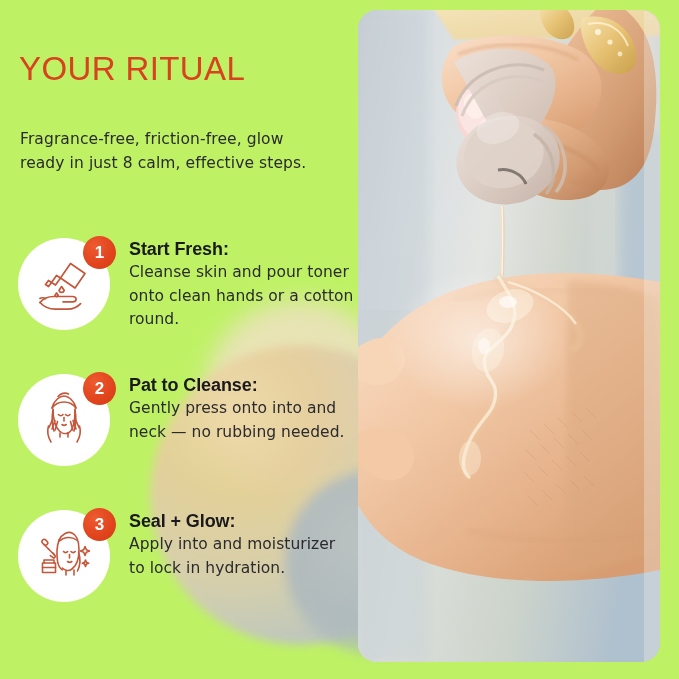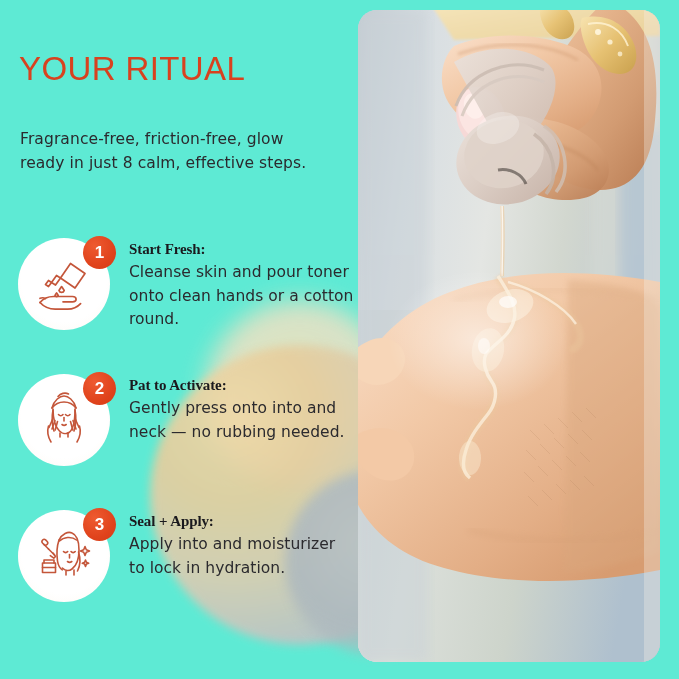--- a/index.html
+++ b/index.html
@@ -2,21 +2,21 @@
 <html><head>
 <meta charset="utf-8">
 <style>
   html,body{margin:0;padding:0;}
   body{
     width:679px;height:679px;
     background:#F6EFE0;
     font-family:"DejaVu Sans", sans-serif;
     overflow:hidden;
   }
-  .poster{position:relative;width:679px;height:679px;overflow:hidden;background:#5eead4;}
+  .poster{position:relative;width:679px;height:679px;overflow:hidden;background:#bef264;}
 
   
   .blob{position:absolute;border-radius:50%;pointer-events:none;}
   .blob-main{
     left:150px;top:345px;width:300px;height:300px;
     background:radial-gradient(circle at 28% 24%, #EFD9A8 0%, #E6CE9E 26%, #D9CDB2 52%, #BFC4C4 74%, #A9B4BA 100%);
     filter:blur(5px);opacity:.92;
   }
   .blob-soft{
     left:205px;top:300px;width:190px;height:190px;
@@ -59,22 +59,22 @@
   }
   .icon-circle svg{position:absolute;left:12px;top:12px;}
   .num-badge{
     position:absolute;right:-2px;top:-2px;width:33px;height:33px;border-radius:50%;
     background:radial-gradient(circle at 35% 30%, #EE5A30 0%, #E0431C 62%, #D23C17 100%);
     color:#fff;font-family:"Liberation Sans", sans-serif;
     font-size:17px;font-weight:700;line-height:33px;text-align:center;
   }
   .step-text{position:absolute;left:129px;top:6px;width:225px;}
   .step-title{
-    font-family:Liberation Serif, serif;
-    font-size:15px;font-weight:700;color:#1A191D;
+    font-family:Liberation Sans, sans-serif;
+    font-size:18px;font-weight:700;color:#1A191D;
     line-height:23px;letter-spacing:-.1px;
   }
   .step-desc{
     font-family:"DejaVu Sans", sans-serif;
     font-size:15.5px;line-height:23.5px;color:#2B2A2E;letter-spacing:.05px;
   }
 
   
   .photo{
     position:absolute;left:358px;top:10px;width:302px;height:652px;
@@ -158,21 +158,21 @@
               <path d="M40.5 35.5 l2.3 8.5"></path>
               <path d="M49.5 40 c1.5 5 .5 11 -2.5 16"></path>
 
               <path d="M30 47 v4"></path>
                 <path d="M38 47 v4"></path>
             </svg>
           </div>
           <div class="num-badge">2</div>
         </div>
         <div class="step-text">
-          <div class="step-title">Pat to Activate:</div>
+          <div class="step-title">Pat to Cleanse:</div>
           <div class="step-desc">Gently press onto into and neck — no rubbing needed.</div>
         </div>
       </div>
 
       <div class="step">
         <div class="step-badgewrap">
           <div class="icon-circle">
             <svg width="68" height="68" viewBox="0 0 68 68" fill="none" stroke="#C4563A" stroke-width="1.6" stroke-linecap="round" stroke-linejoin="round">
 
               <path d="M29 18 c3 -6 9 -9 13 -7 5 2 7 9 7 17 0 9 -3 16 -7 19 -3 2.3 -7 1.8 -9.7 -1"></path>
@@ -200,21 +200,21 @@
               <path d="M14 41 v-3 h10 v3"></path>
               <path d="M12.5 45.5 h13"></path>
 
               <path d="M55 24.5 l1.3 3.2 3.2 1.3 -3.2 1.3 -1.3 3.2 -1.3 -3.2 -3.2 -1.3 3.2 -1.3 Z"></path>
               <path d="M55.5 38 l.9 2.3 2.3 .9 -2.3 .9 -.9 2.3 -.9 -2.3 -2.3 -.9 2.3 -.9 Z"></path>
             </svg>
           </div>
           <div class="num-badge">3</div>
         </div>
         <div class="step-text">
-          <div class="step-title">Seal + Apply:</div>
+          <div class="step-title">Seal + Glow:</div>
           <div class="step-desc">Apply into and moisturizer to lock in hydration.</div>
         </div>
       </div>
 
     </div>
   </div>
 
   <div class="photo">
     <svg width="302" height="652" viewBox="0 0 302 652">
       <defs>

